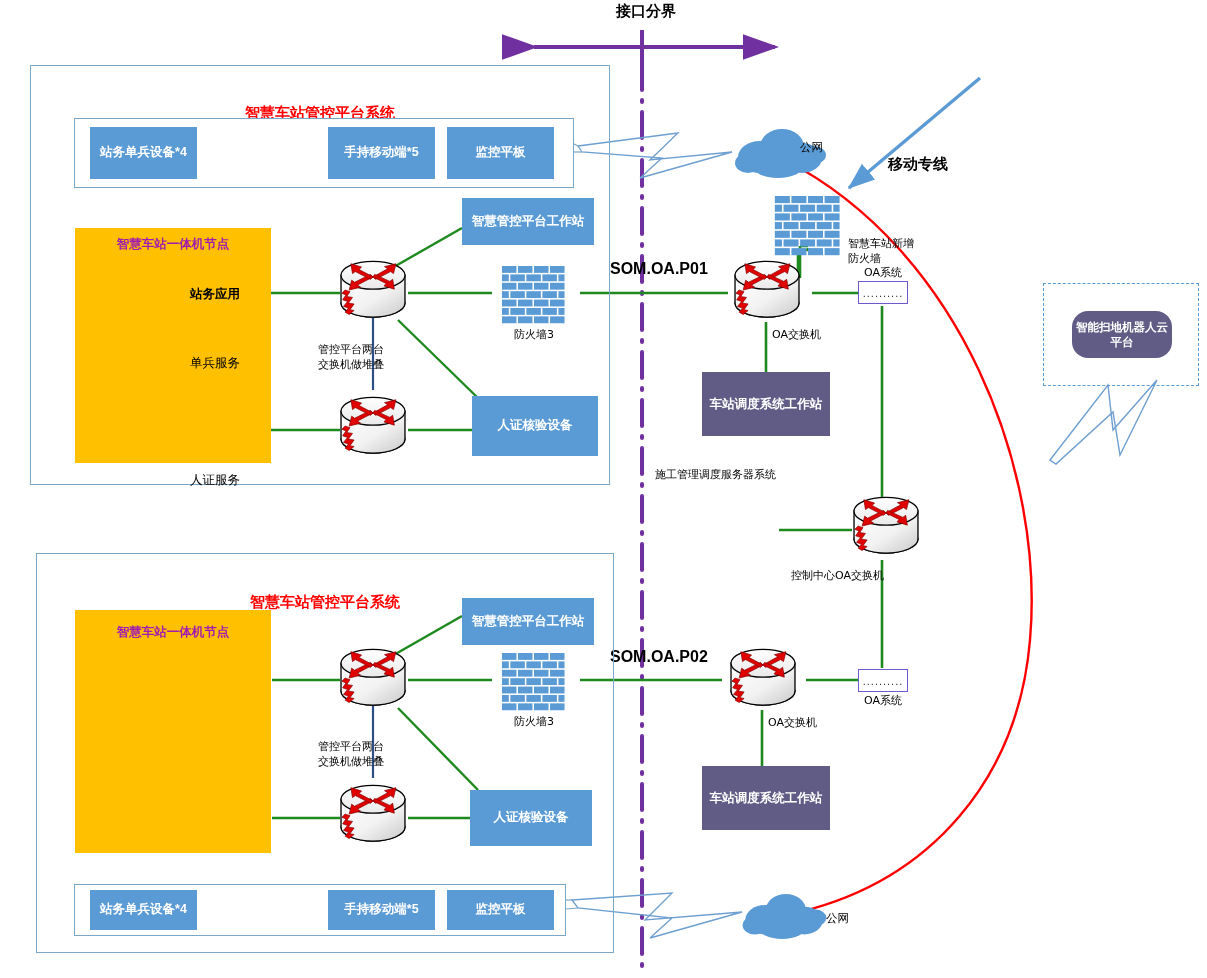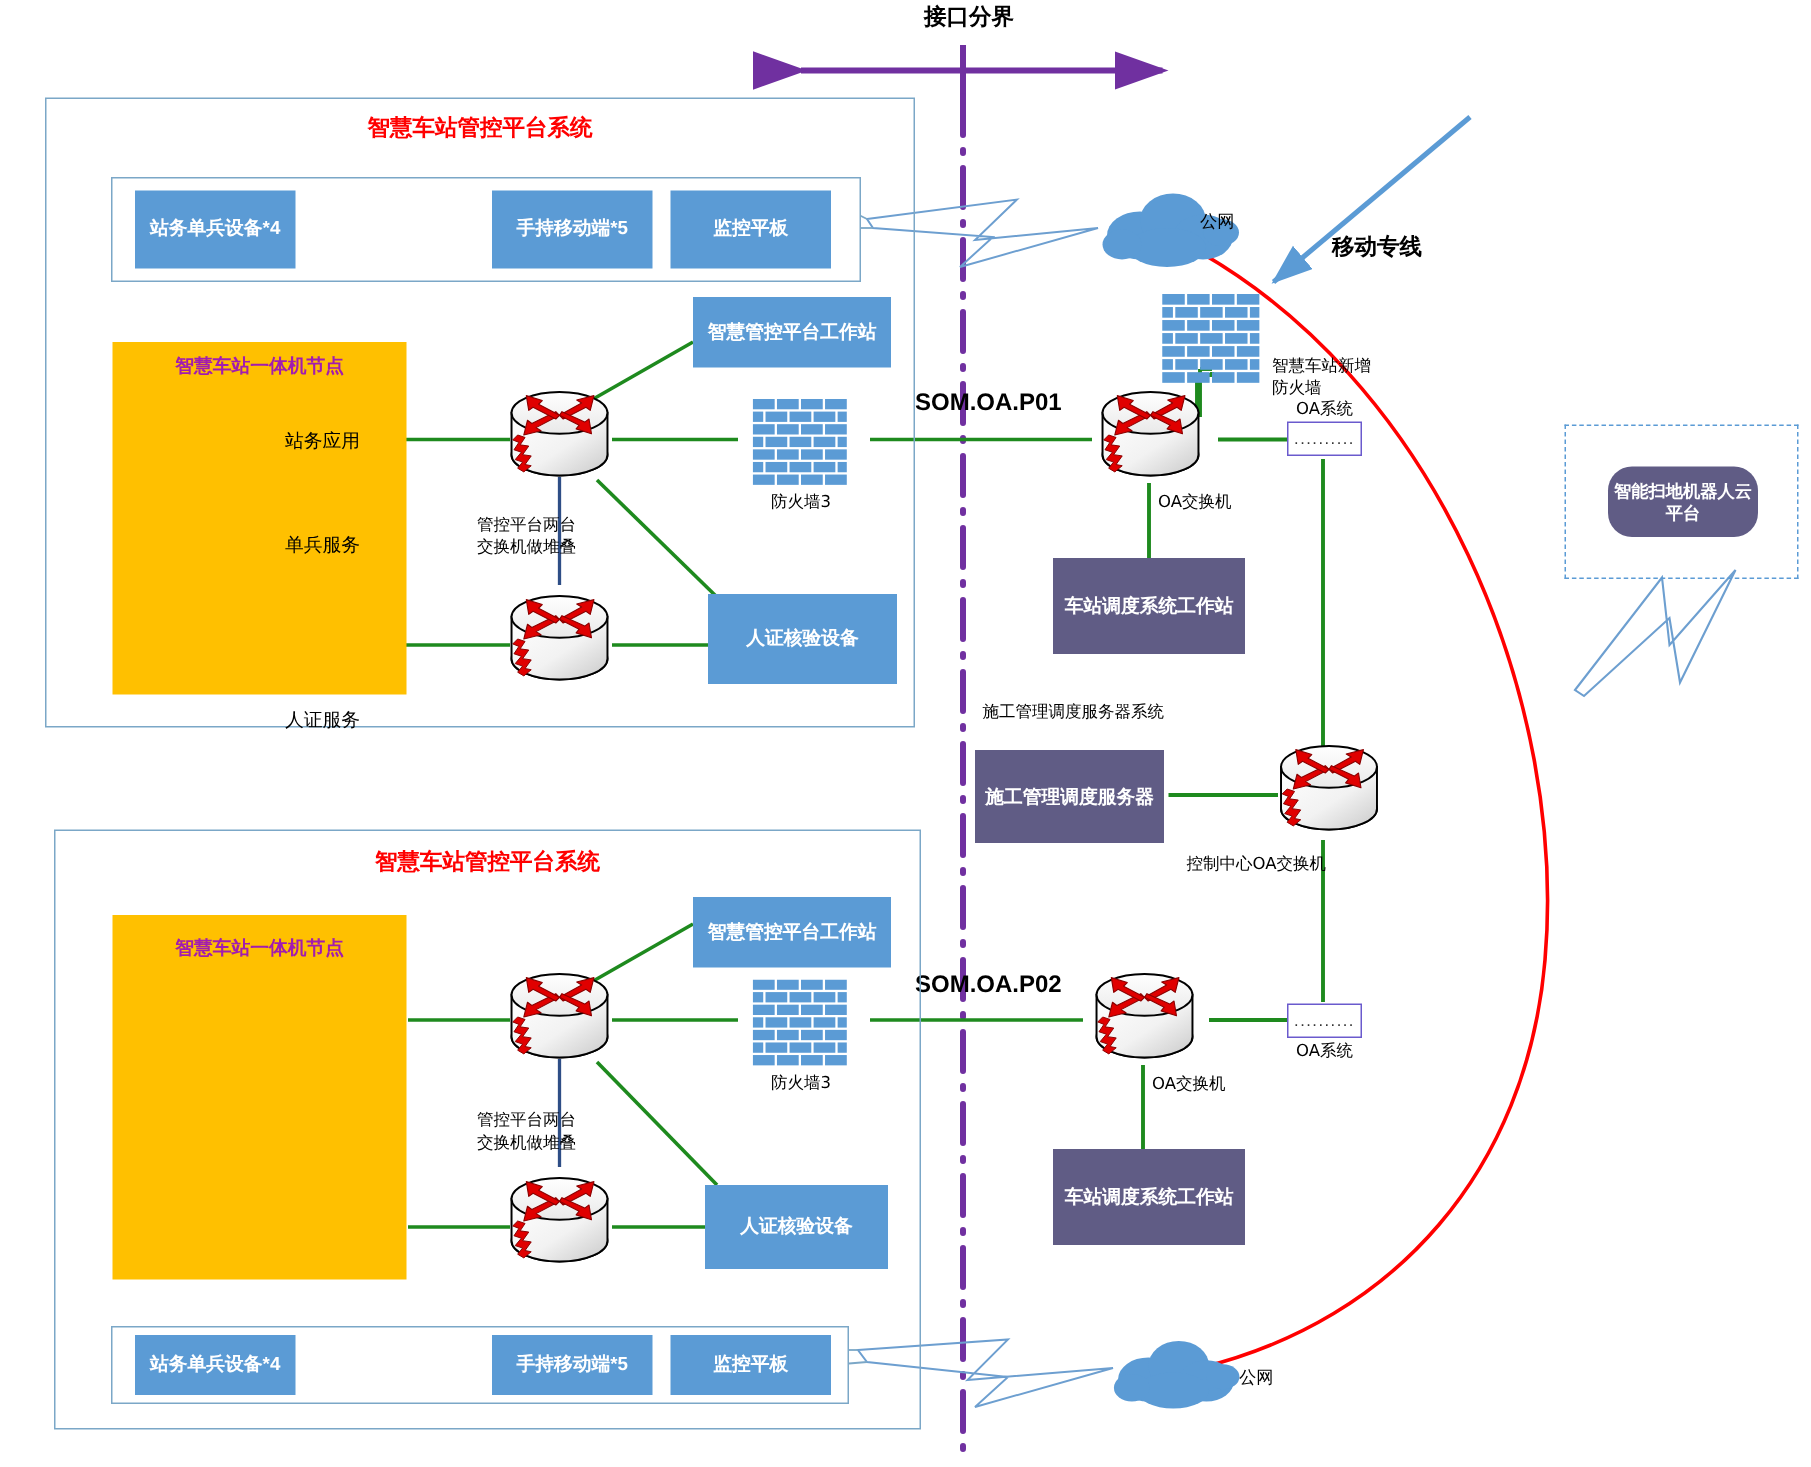--- a/index.html
+++ b/index.html
@@ -5,21 +5,21 @@
   html,body{margin:0;padding:0;background:#ffffff;}
   body{font-family:"Liberation Sans","DejaVu Sans",sans-serif;}
   #stage{position:relative;width:1207px;height:978px;overflow:hidden;background:#fff;}
   #svgroot{position:absolute;left:0;top:0;width:1207px;height:978px;pointer-events:none;}
 
   .abs{position:absolute;box-sizing:border-box;}
 
   
   .panel{border:1px solid #7BA7C7;background:transparent;}
   .panel-title{color:#FF0000;font-weight:bold;font-size:15px;text-align:center;
-               font-family:"DejaVu Sans","Liberation Sans",sans-serif;}
+               font-family:"DejaVu Sans","Liberation Sans",sans-serif;margin-top:28px;}
   .devbar{border:1px solid #7BA7C7;background:#fff;}
 
   
   .bluebox{background:#5B9BD5;color:#ffffff;font-weight:bold;font-size:12.5px;
            display:flex;align-items:center;justify-content:center;text-align:center;
            line-height:1.25;font-family:Liberation Sans, sans-serif;}
 
   
   .purplebox{background:#605C85;color:#ffffff;font-weight:bold;font-size:12.5px;
              display:flex;align-items:center;justify-content:center;text-align:center;
@@ -271,21 +271,21 @@
   <div class="abs panel" style="left:30px;top:65px;width:580px;height:420px;"></div>
   <div class="abs panel-title" style="left:30px;top:76px;width:580px;">智慧车站管控平台系统</div>
 
   <div class="abs devbar" style="left:74px;top:118px;width:500px;height:70px;"></div>
   <div class="abs bluebox" style="left:90px;top:127px;width:107px;height:52px;">站务单兵设备*4</div>
   <div class="abs bluebox" style="left:328px;top:127px;width:107px;height:52px;">手持移动端*5</div>
   <div class="abs bluebox" style="left:447px;top:127px;width:107px;height:52px;">监控平板</div>
 
   <div class="abs orangebox" style="left:75px;top:228px;width:196px;height:235px;"></div>
   <div class="abs orange-title" style="left:75px;top:236px;width:196px;">智慧车站一体机节点</div>
-  <div class="abs lbl-node" style="left:190px;top:286px;">站务应用</div>
+  <div class="abs lbl-node" style="left:190px;top:286px;font-weight:bold;">站务应用</div>
   <div class="abs lbl-node" style="left:190px;top:355px;">单兵服务</div>
   <div class="abs lbl-node" style="left:190px;top:424px;margin-top:48px;">人证服务</div>
 
   <div class="abs lbl c" style="left:286px;top:343px;width:130px;">管控平台两台
 交换机做堆叠</div>
 
   <div class="abs bluebox" style="left:462px;top:198px;width:132px;height:47px;">智慧管控平台工作站</div>
 
   <div class="abs lbl c" style="left:492px;top:328px;width:84px;">防火墙3</div>
 
@@ -317,21 +317,20 @@
 防火墙</div>
 
   <div class="abs lbl" style="left:772px;top:328px;">OA交换机</div>
 
   <div class="abs lbl c" style="left:855px;top:266px;width:56px;">OA系统</div>
   <div class="abs oabox" style="left:858px;top:281px;width:50px;height:23px;">..........</div>
 
   <div class="abs purplebox" style="left:702px;top:372px;width:128px;height:64px;">车站调度系统工作站</div>
 
   <div class="abs lbl" style="left:655px;top:468px;">施工管理调度服务器系统</div>
-  <div class="abs purplebox" style="left:650px;top:500px;width:126px;height:62px;">施工管理调度服务器</div>
   <div class="abs lbl" style="left:791px;top:569px;">控制中心OA交换机</div>
 
   <div class="abs lbl" style="left:826px;top:911px;font-size:11.5px;">公网</div>
 
   <div class="abs lbl" style="left:768px;top:716px;">OA交换机</div>
 
   <div class="abs oabox" style="left:858px;top:669px;width:50px;height:23px;">..........</div>
   <div class="abs lbl c" style="left:855px;top:694px;width:56px;">OA系统</div>
 
   <div class="abs purplebox" style="left:702px;top:766px;width:128px;height:64px;">车站调度系统工作站</div>

